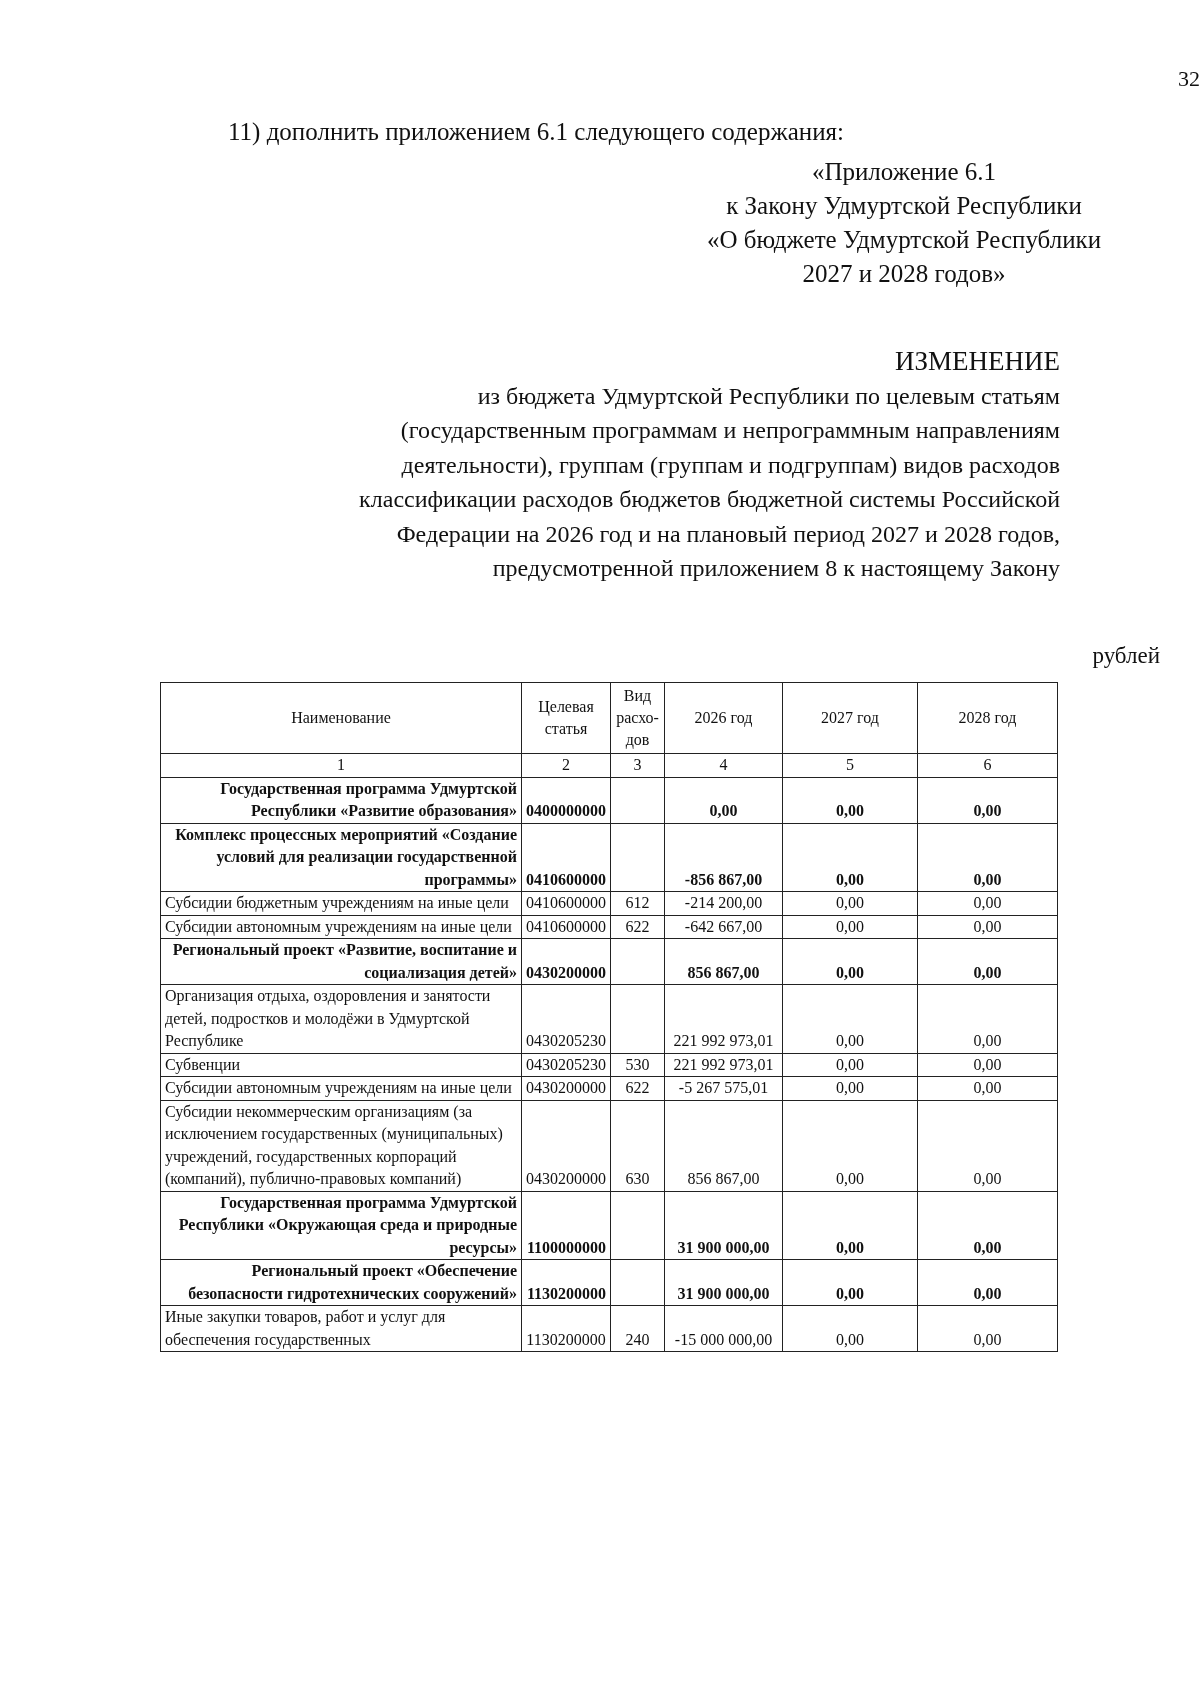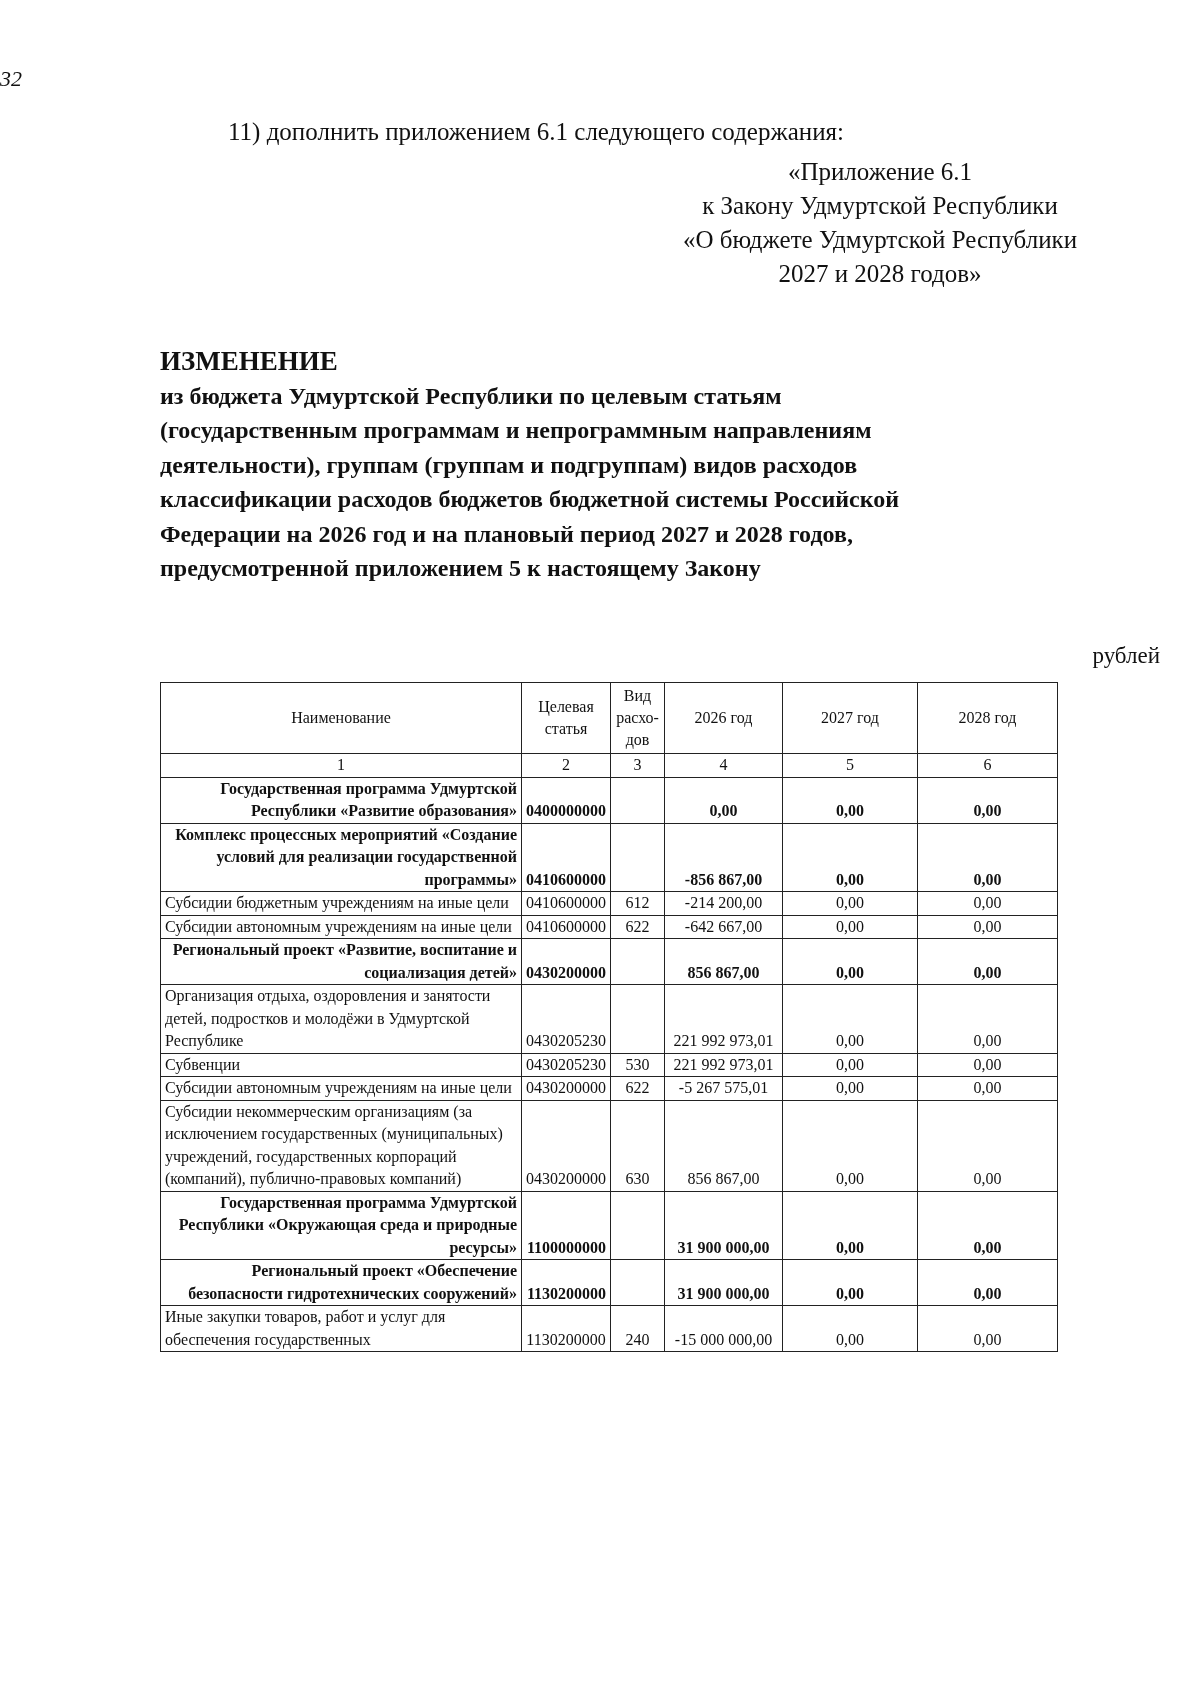--- a/index.html
+++ b/index.html
@@ -1,25 +1,25 @@
 <!DOCTYPE html>
 <html><head>
 <meta charset="utf-8">
 <style>
   html, body { margin: 0; padding: 0; background: #ffffff; }
   body { width: 1200px; height: 1686px; position: relative; overflow: hidden;
          font-family: "Liberation Serif", "DejaVu Serif", serif; color: #111; }
-  .page-num { position: absolute; top: 66px; left: 0; width: 1200px; text-align: left;
-              font-size: 22px; letter-spacing: 0; font-style: italic; }
+  .page-num { position: absolute; top: 66px; left: 0; width: 1200px; text-align: right;
+              font-size: 22px; letter-spacing: 0; }
   .intro { position: absolute; top: 118px; left: 228px; font-size: 25px; }
-  .appendix { position: absolute; top: 155px; left: 600px; width: 560px; text-align: center;
+  .appendix { position: absolute; top: 155px; left: 624px; width: 560px; text-align: center;
               font-size: 25px; line-height: 34px; }
   .appendix div { white-space: nowrap; }
-  .title-block { position: absolute; top: 344px; left: 160px; width: 900px; text-align: left;
-                 font-weight: bold; font-size: 24px; line-height: 34.5px; }
+  .title-block { position: absolute; top: 344px; left: 160px; width: 900px; text-align: right;
+                 font-weight: normal; font-size: 24px; line-height: 34.5px; }
   .title-block .main { font-size: 27px; }
   .units { position: absolute; top: 643px; left: 1050px; font-size: 23px; width: 110px; text-align: right; }
   table.budget { position: absolute; top: 682px; left: 160px; border-collapse: collapse;
                  table-layout: fixed; font-size: 16px; line-height: 22.5px; }
   table.budget td, table.budget th { border: 1.3px solid #222; padding: 0 4px; vertical-align: bottom; }
   table.budget th { font-weight: normal; vertical-align: middle; text-align: center; height: 70px; line-height: 22px; }
   table.budget tr.numrow td { text-align: center; height: 22px; vertical-align: middle; }
   td.name { text-align: left; padding-left: 4px; }
   td.code { text-align: center; }
   td.kind { text-align: center; padding: 0 2px; }
@@ -42,21 +42,21 @@
   <div>2027 и 2028 годов»</div>
 </div>
 
 <div class="title-block">
   <div class="main">ИЗМЕНЕНИЕ</div>
   <div>из бюджета Удмуртской Республики по целевым статьям</div>
   <div>(государственным программам и непрограммным направлениям</div>
   <div>деятельности), группам (группам и подгруппам) видов расходов</div>
   <div>классификации расходов бюджетов бюджетной системы Российской</div>
   <div>Федерации на 2026 год и на плановый период 2027 и 2028 годов,</div>
-  <div>предусмотренной приложением 5 к настоящему Закону</div>
+  <div>предусмотренной приложением 8 к настоящему Закону</div>
 </div>
 
 <div class="units">рублей</div>
 
 <table class="budget">
   <colgroup>
     <col style="width:361px">
     <col style="width:78px">
     <col style="width:54px">
     <col style="width:118px">

